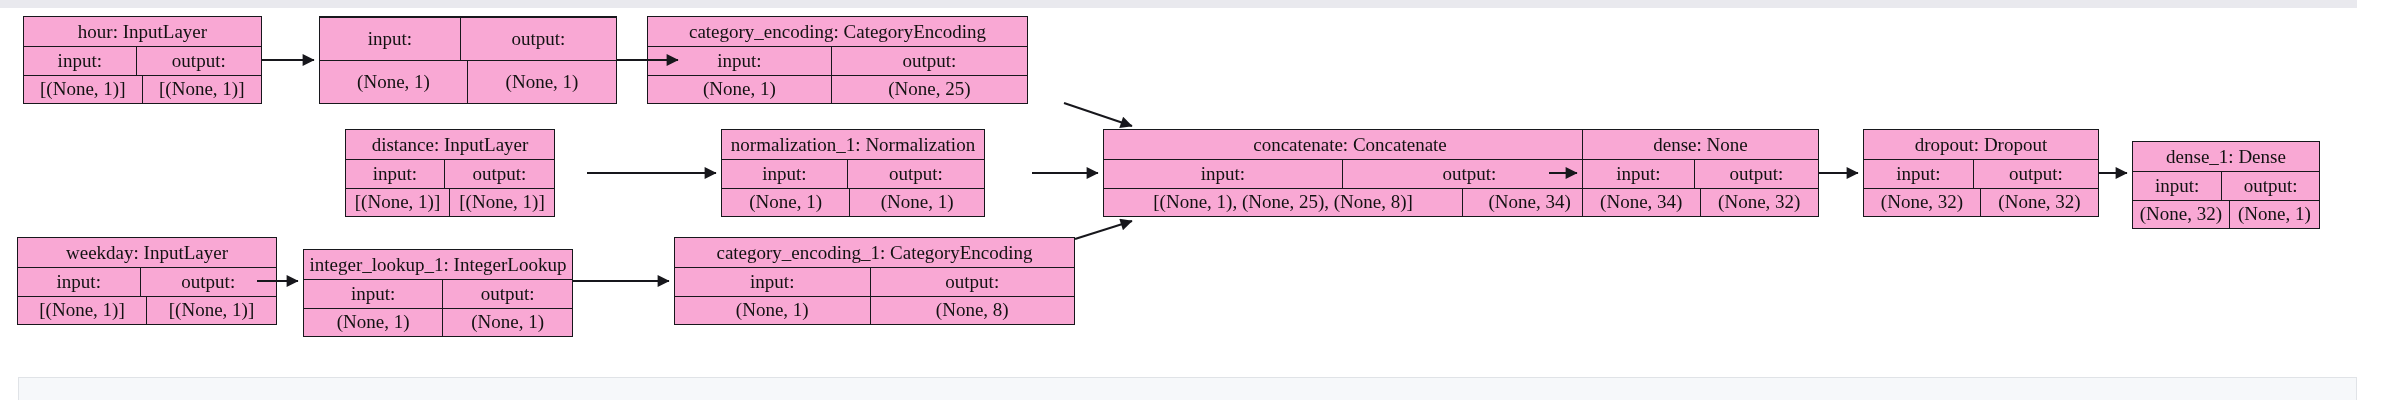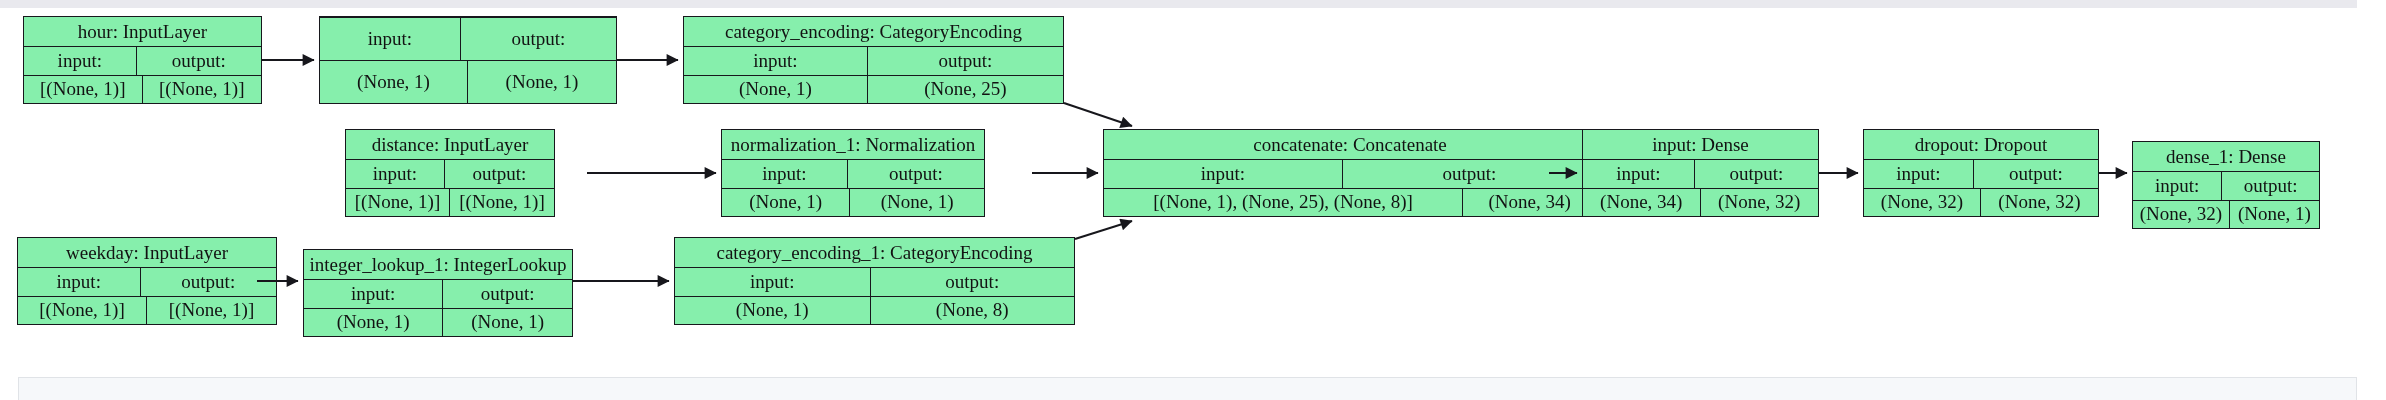--- a/index.html
+++ b/index.html
@@ -12,21 +12,21 @@
   }
   .top-strip{
     position:absolute;left:0;top:0;width:2357px;height:8px;
     background:#e9e9ee;
   }
   
   .node{
     position:absolute;
     height:88px;
     box-sizing:border-box;
-    background:#86efac;
+    background:#f9a8d4;
     border:1.5px solid #17171c;
     display:flex;flex-direction:column;
     font-size:19px;color:#121212;
     text-align:center;
   }
   .nt{
     height:29px;flex:0 0 29px;
     display:flex;align-items:center;justify-content:center;
     white-space:nowrap;overflow:hidden;
   }
@@ -84,21 +84,21 @@
     <div class="nr">
       <div class="nc nc-l" style="width:47.5%">input:</div>
       <div class="nc nc-r">output:</div>
     </div>
     <div class="nr">
       <div class="nc nc-l" style="width:50%">(None, 1)</div>
       <div class="nc nc-r">(None, 1)</div>
     </div>
   </div>
 
-  <div class="node" style="left:683px;top:16px;width:381px">
+  <div class="node" style="left:647px;top:16px;width:381px">
     <div class="nt">category_encoding: CategoryEncoding</div>
     <div class="nr">
       <div class="nc nc-l" style="width:48.5%">input:</div>
       <div class="nc nc-r">output:</div>
     </div>
     <div class="nr">
       <div class="nc nc-l" style="width:48.5%">(None, 1)</div>
       <div class="nc nc-r">(None, 25)</div>
     </div>
   </div>
@@ -133,21 +133,21 @@
       <div class="nc nc-l" style="width:48.5%">input:</div>
       <div class="nc nc-r">output:</div>
     </div>
     <div class="nr">
       <div class="nc nc-l" style="width:73%">[(None, 1), (None, 25), (None, 8)]</div>
       <div class="nc nc-r">(None, 34)</div>
     </div>
   </div>
 
   <div class="node" style="left:1582px;top:129px;width:237px">
-    <div class="nt">input: Dense</div>
+    <div class="nt">dense: None</div>
     <div class="nr">
       <div class="nc nc-l" style="width:47.5%">input:</div>
       <div class="nc nc-r">output:</div>
     </div>
     <div class="nr">
       <div class="nc nc-l" style="width:50%">(None, 34)</div>
       <div class="nc nc-r">(None, 32)</div>
     </div>
   </div>
 

